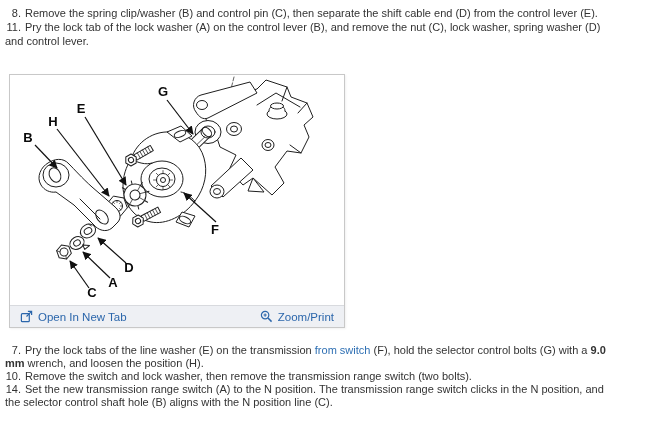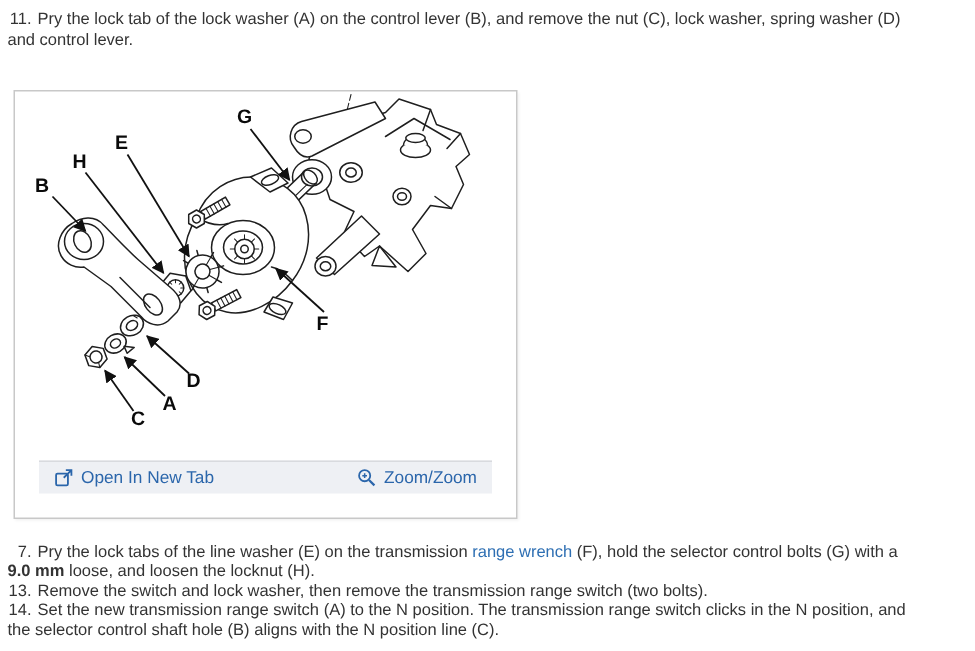--- a/index.html
+++ b/index.html
@@ -23,40 +23,41 @@
     margin:26px 0 16px 4px;width:336px;
     border:1px solid var(--figure-border);background:#fff;
     box-shadow:1px 1px 2px rgba(0,0,0,0.06);
   }
   .canvas{width:334px;height:230px;display:block;}
   .canvas svg{display:block;}
   .figure-footer{
     height:22px;background:var(--footer-bg);
     border-top:1px solid var(--footer-border);
     display:flex;justify-content:space-between;align-items:center;
-    padding:0 10px;font-size:11.5px;margin:16px;
+    padding:0 10px;font-size:11.5px;margin:0;
   }
   .footer-link{
     color:var(--footer-link);text-decoration:none;cursor:pointer;
     display:inline-flex;align-items:center;gap:5px;
   }
   .footer-link svg{flex:0 0 auto;}
   
   .art{stroke:var(--ink);fill:#ffffff;stroke-width:1;stroke-linejoin:round;}
   .artn{stroke:var(--ink);fill:none;stroke-width:1;stroke-linejoin:round;stroke-linecap:round;}
   .thin{stroke-width:0.7;}
   .leader{stroke:#111;stroke-width:1.2;}
   .lbl{font-family:"Liberation Sans","DejaVu Sans",sans-serif;font-size:13px;font-weight:bold;fill:#0a0a0a;}
 </style>
 </head>
 <body>
 
 <div class="page">
 
   <div class="steps steps-top">
+    <p class="step"><span class="num">8.</span><span>Remove the spring clip/washer (B) and control pin (C), then separate the shift cable end (D) from the control lever (E).</span></p>
     <p class="step"><span class="num">11.</span><span>Pry the lock tab of the lock washer (A) on the control lever (B), and remove the nut (C), lock washer, spring washer (D) and control lever.</span></p>
   </div>
 
   <figure class="figure-box">
     <div class="canvas">
       <svg viewBox="0 0 334 230" width="334" height="230">
         <defs>
           <marker id="ah" viewBox="0 0 10 10" refX="9" refY="5" markerWidth="7" markerHeight="7" orient="auto-start-reverse">
             <path d="M0,0 L10,5 L0,10 Z" fill="#111"></path>
           </marker>
@@ -189,24 +190,24 @@
           <path d="M7,7 L12.5,1.5 M8.5,1.5 h4 v4" fill="none" stroke="currentColor" stroke-width="1.3"></path>
         </svg>
         <span>Open In New Tab</span>
       </a>
       <a href="#" class="footer-link">
         <svg width="13" height="13" viewBox="0 0 14 14">
           <circle cx="5.5" cy="5.5" r="4" fill="none" stroke="currentColor" stroke-width="1.3"></circle>
           <path d="M8.6,8.6 L12.5,12.5" stroke="currentColor" stroke-width="1.6"></path>
           <path d="M5.5,3.8 v3.4 M3.8,5.5 h3.4" stroke="currentColor" stroke-width="1.1"></path>
         </svg>
-        <span>Zoom/Zoom</span>
+        <span>Zoom/Print</span>
       </a>
     </figcaption>
   </figure>
 
   <div class="steps steps-bottom">
-    <p class="step"><span class="num">7.</span><span>Pry the lock tabs of the line washer (E) on the transmission </span><a class="inline-link" href="#">range wrench</a><span> (F), hold the selector control bolts (G) with a </span><b>9.0 mm</b><span> loose, and loosen the locknut (H).</span></p>
-    <p class="step"><span class="num">13.</span><span>Remove the switch and lock washer, then remove the transmission range switch (two bolts).</span></p>
+    <p class="step"><span class="num">7.</span><span>Pry the lock tabs of the line washer (E) on the transmission </span><a class="inline-link" href="#">from switch</a><span> (F), hold the selector control bolts (G) with a </span><b>9.0 mm</b><span> wrench, and loosen the position (H).</span></p>
+    <p class="step"><span class="num">10.</span><span>Remove the switch and lock washer, then remove the transmission range switch (two bolts).</span></p>
     <p class="step"><span class="num">14.</span><span>Set the new transmission range switch (A) to the N position. The transmission range switch clicks in the N position, and the selector control shaft hole (B) aligns with the N position line (C).</span></p>
   </div>
 
 </div>
 
 </body></html>

